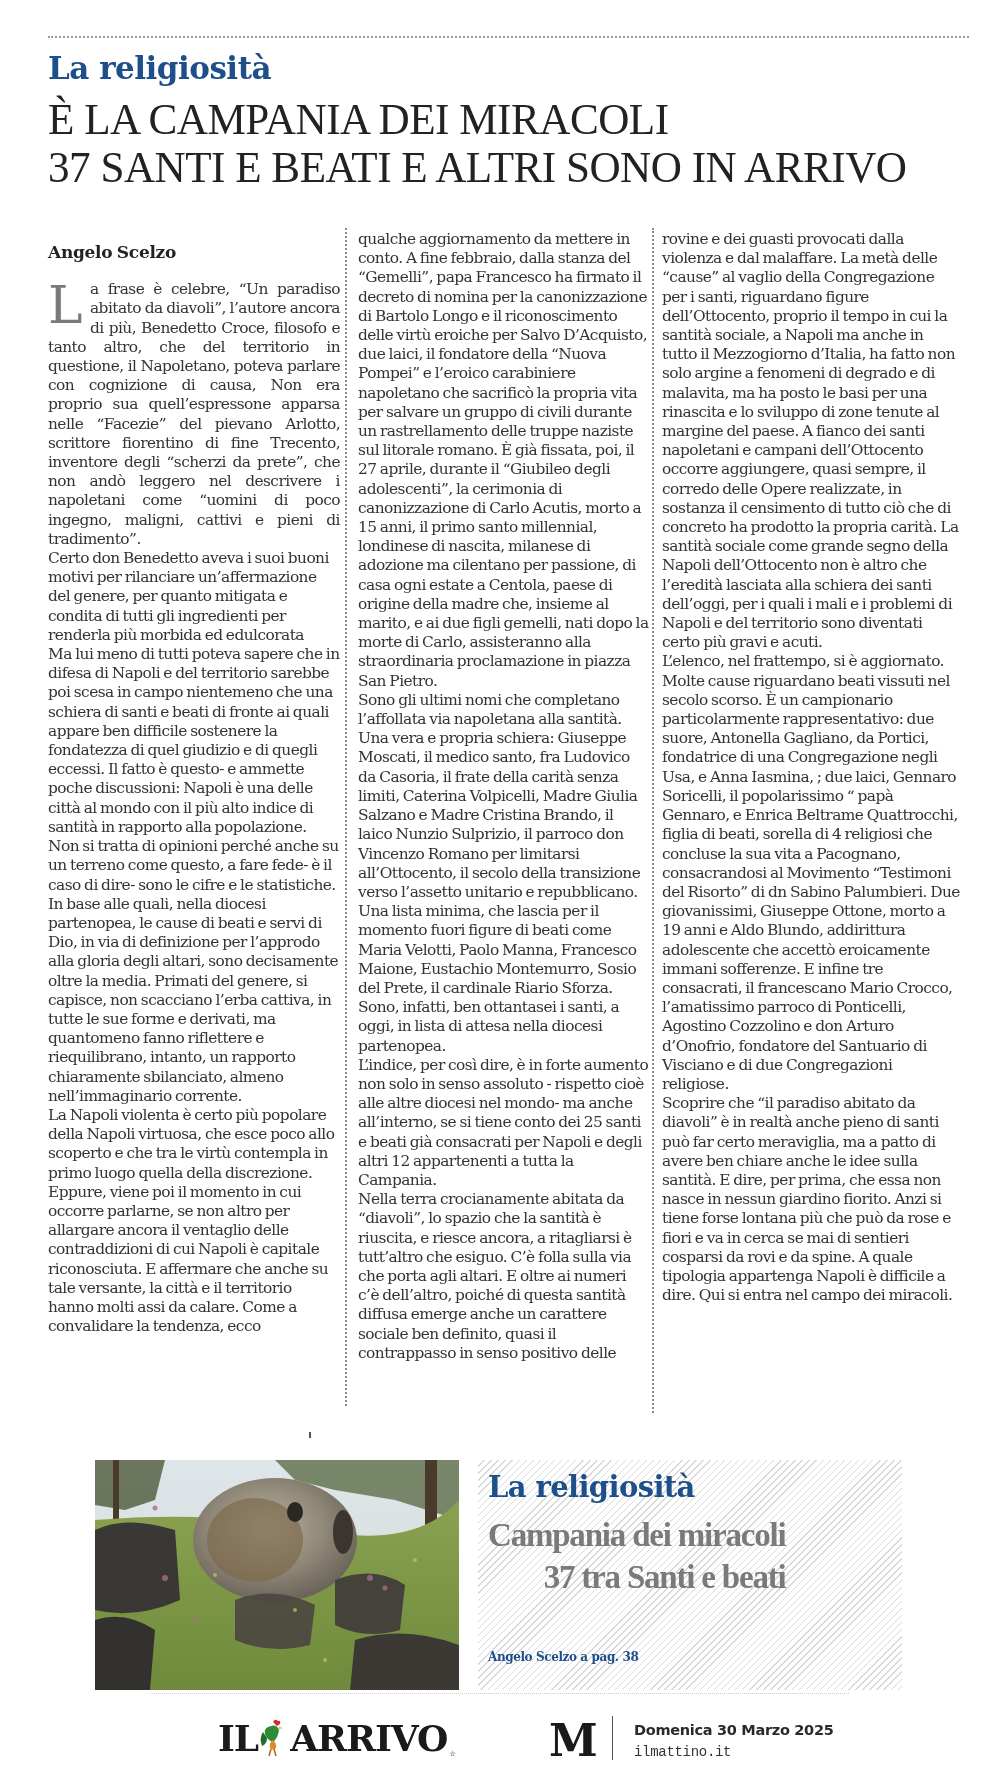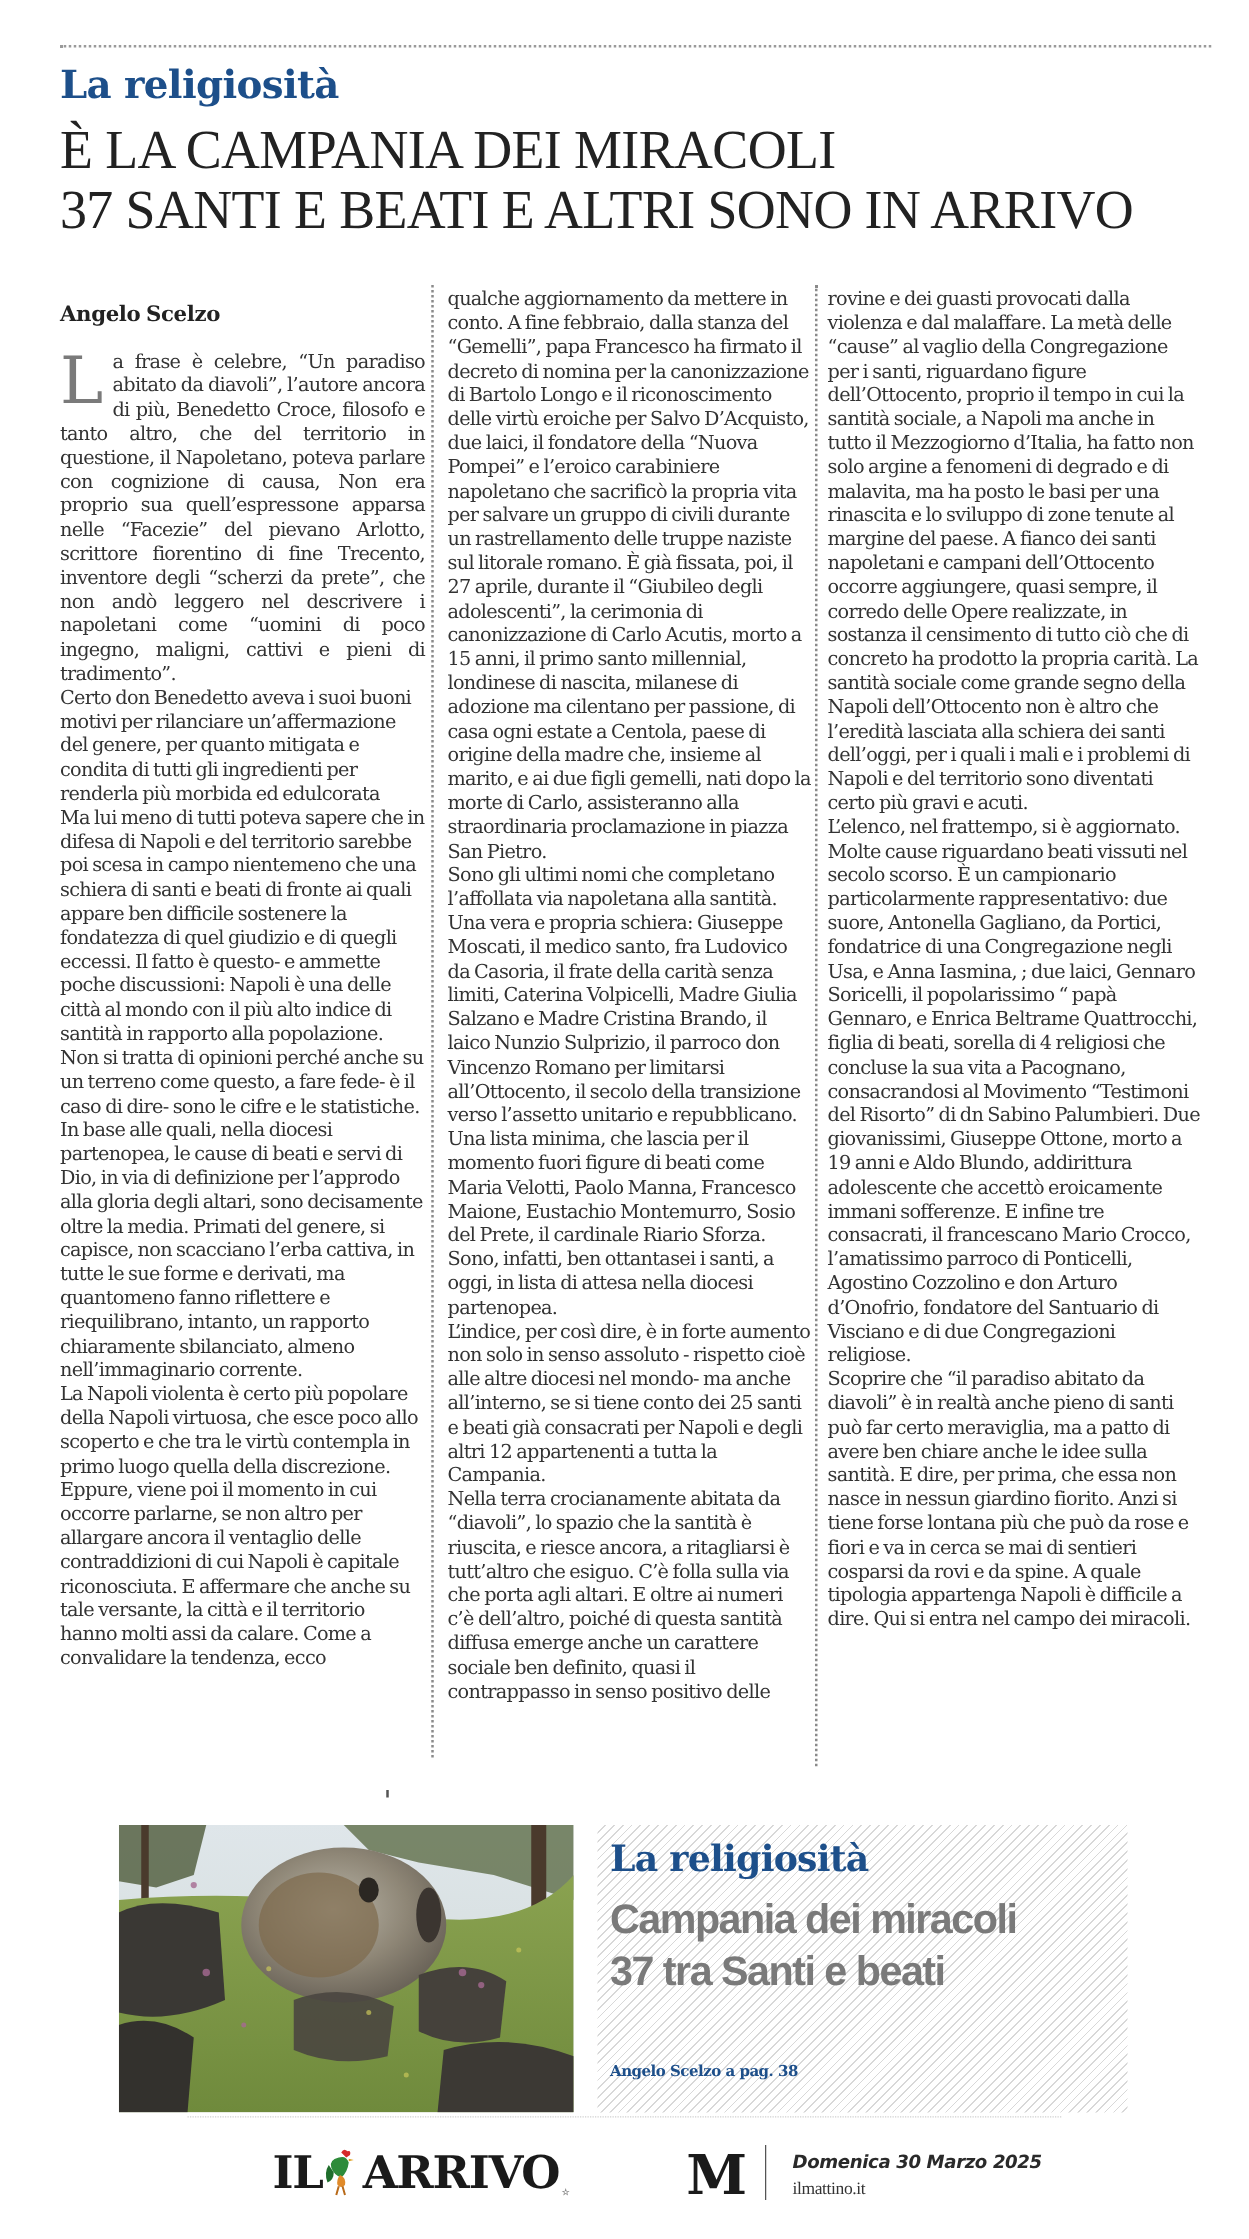--- a/index.html
+++ b/index.html
@@ -15,31 +15,31 @@
   .col3 { left:662px; width:298px; top:230px; }
   .byline { font-family:"DejaVu Serif", serif; font-weight:bold; font-size:17px; color:#222; margin-bottom:18px; letter-spacing:-0.3px; }
   .dropcap { float:left; font-family:"DejaVu Serif", serif; font-size:52px; line-height:40px; color:#7a7a7a; margin:3px 8px 0 0; padding-top:2px; }
   .justify { text-align:justify; }
   .vsep { position:absolute; width:0; border-left:2px dotted #8a8a8a; }
   .small-mark { position:absolute; left:309px; top:1432px; width:2px; height:6px; background:#555; }
   .teaser-photo { position:absolute; left:95px; top:1460px; width:364px; height:230px; overflow:hidden; }
   .teaser-box { position:absolute; left:478px; top:1460px; width:424px; height:230px;
     background: repeating-linear-gradient(135deg, #ffffff 0px, #ffffff 4px, #d8d8d8 4px, #d8d8d8 5px); }
   .teaser-kicker { position:absolute; left:10px; top:10px; font-family:"DejaVu Serif", serif; font-weight:bold; font-size:29px; color:#1d4f8a; letter-spacing:-0.6px; }
-  .teaser-title { position:absolute; left:10px; top:54px; font-family:Liberation Sans, sans-serif; font-weight:bold; font-size:33px; line-height:42px; color:#7a7a7a; letter-spacing:-1.2px; }
+  .teaser-title { position:absolute; left:10px; top:54px; font-family:Liberation Serif, serif; font-weight:bold; font-size:33px; line-height:42px; color:#7a7a7a; letter-spacing:-1.2px;text-align:right; }
   .teaser-title div { white-space:nowrap; }
   .teaser-ref { position:absolute; left:10px; top:190px; font-family:"DejaVu Serif", serif; font-weight:bold; font-size:12px; color:#1d4f8a; letter-spacing:-0.4px; }
   .bottom-rule { position:absolute; left:150px; right:150px; top:1693px; border-top:1px dotted #cfcfcf; }
   .logo { position:absolute; left:172px; top:1718px; height:40px; display:flex; align-items:center; font-family:"DejaVu Serif", serif; font-weight:bold; font-size:36px; color:#1a1a1a; letter-spacing:-1px;margin-left:46px; }
   .logo .rooster { display:inline-block; width:30px; height:40px; margin:0 1px; }
   .logo .star { font-size:7px; color:#888; align-self:flex-end; margin-left:2px; }
   .m-mark { position:absolute; left:549px; top:1715px; font-family:"DejaVu Serif", serif; font-weight:bold; font-size:44px; color:#1a1a1a; letter-spacing:-2px; }
   .m-sep { position:absolute; left:612px; top:1716px; width:1px; height:44px; background:#555; }
-  .date { position:absolute; left:634px; top:1722px; font-family:"DejaVu Sans", sans-serif; font-weight:bold; font-size:14.5px; color:#2a2a2a; letter-spacing:-0.3px;font-style:italic; }
-  .site { position:absolute; left:634px; top:1744px; font-family:Liberation Serif, serif; font-size:14px; color:#333; letter-spacing:-0.3px; }
+  .date { position:absolute; left:634px; top:1722px; font-family:"DejaVu Sans", sans-serif; font-weight:bold; font-size:14.5px; color:#2a2a2a; letter-spacing:-0.3px; }
+  .site { position:absolute; left:634px; top:1744px; font-family:Liberation Mono, monospace; font-size:14px; color:#333; letter-spacing:-0.3px; }
 </style>
 </head>
 <body>
 
 <div class="top-rule"></div>
 
 <div class="kicker">La religiosità</div>
 
 <div class="headline">
   <div>È LA CAMPANIA DEI MIRACOLI</div>

